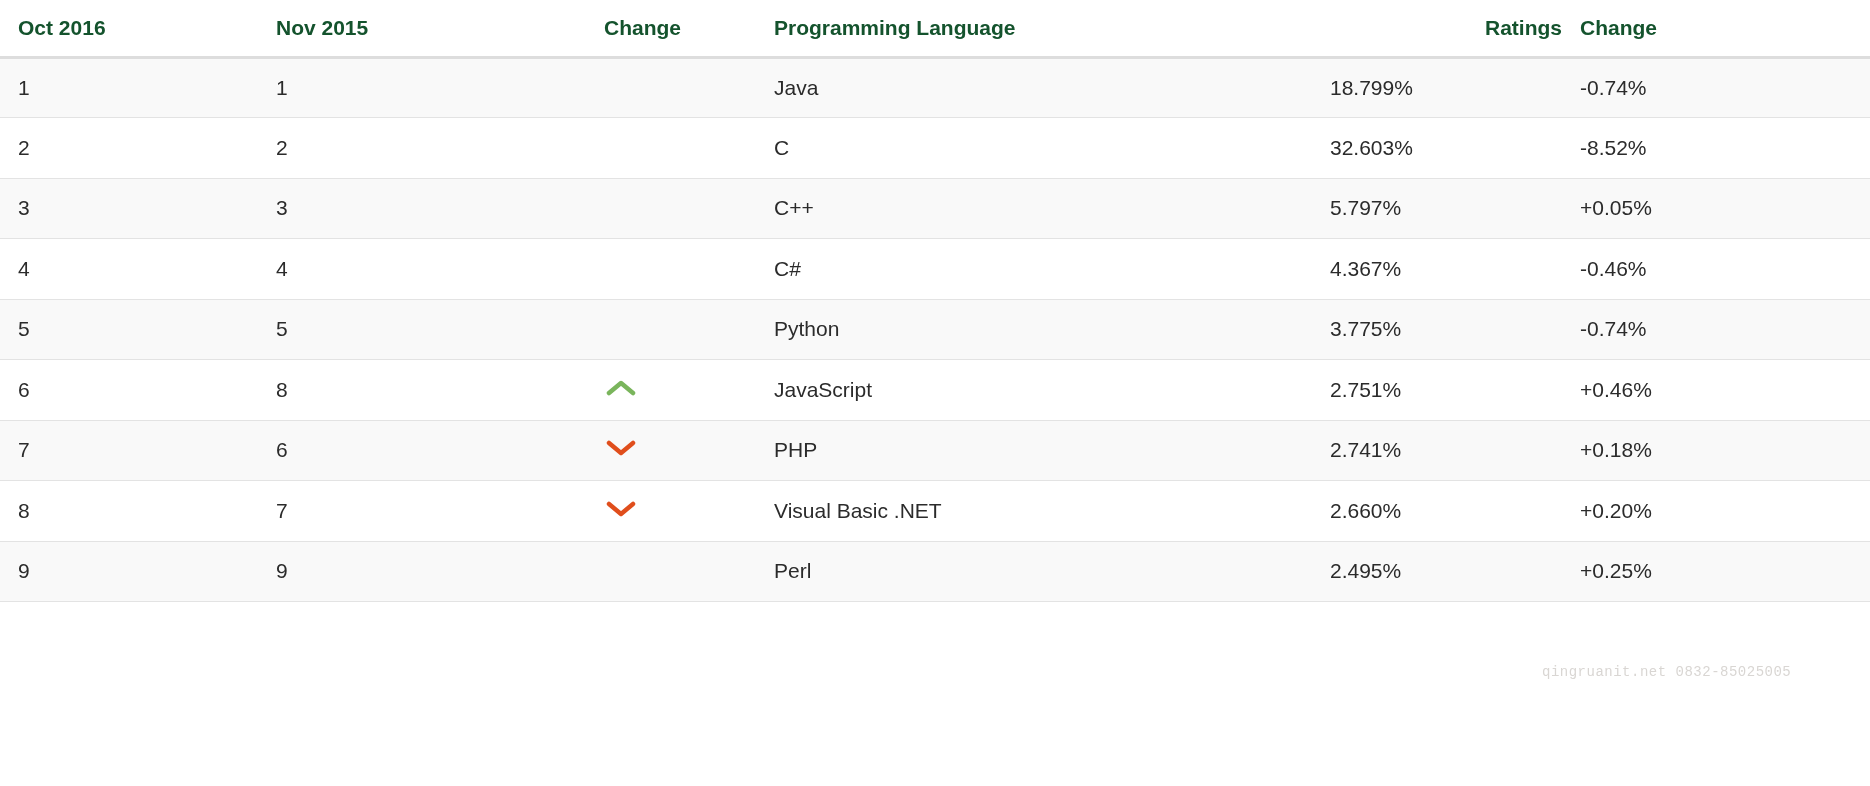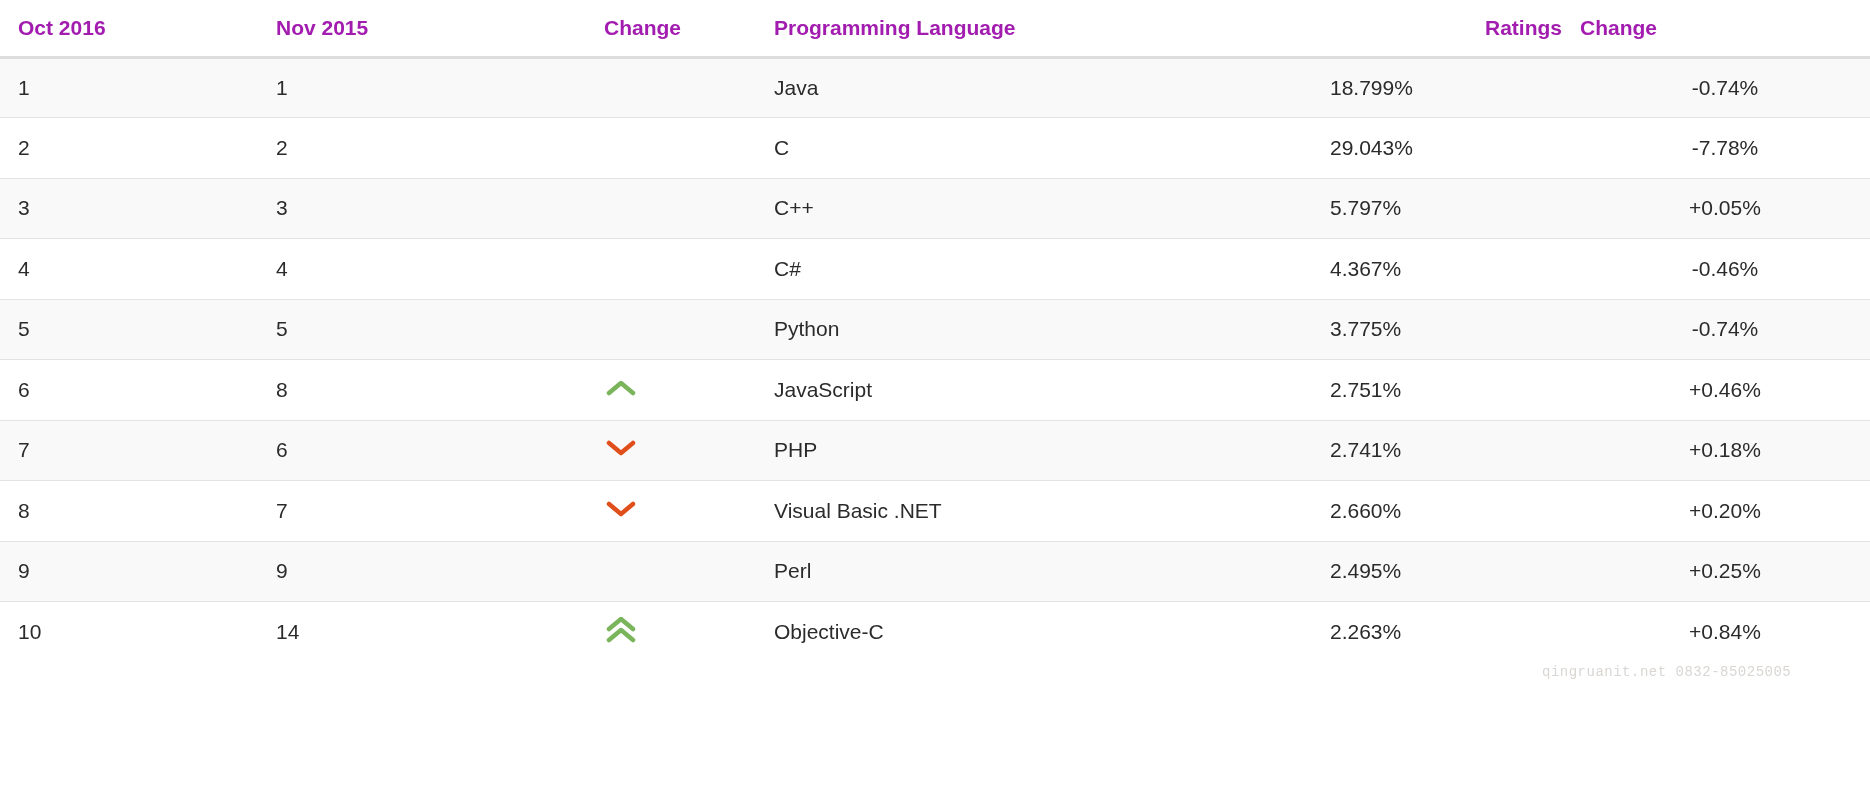--- a/index.html
+++ b/index.html
@@ -30,21 +30,21 @@
   .col-change-ar { width: 236px; }
   .col-language  { width: 560px; }
   .col-ratings   { width: 250px; }
   .col-change-pc { width: 308px; }
 
   
   thead th {
     text-align: left;
     font-size: 21px;
     font-weight: bold;
-    color: #a21caf;
+    color: #14532d;
     padding: 0 0 0 18px;
     height: 57px;
     vertical-align: middle;
     background: #ffffff;
     border-bottom: 3px solid #dddddd;
     white-space: nowrap;
   }
   thead th.pad-lang   { padding-left: 22px; }
   thead th.pad-rate   { padding-left: 18px; text-align: right; }
   thead th.pad-chgp   { padding-left: 18px; }
@@ -58,21 +58,21 @@
   tbody td {
     font-size: 21px;
     font-weight: normal;
     color: #2b2b2b;
     padding: 0 0 0 18px;
     vertical-align: middle;
     white-space: nowrap;
   }
   tbody td.lang    { padding-left: 22px; }
   tbody td.ratings { padding-left: 18px; margin-top: 39px; }
-  tbody td.chgpct  { padding-left: 18px; text-align: center; }
+  tbody td.chgpct  { padding-left: 18px; }
   tbody td.arrow   { padding-left: 0; text-align: left; }
 
   .arrow-wrap {
     display: inline-block;
     width: 100%;
     padding-left: 90px;
     line-height: 0;
   }
   .arrow-wrap svg { display: block; }
 
@@ -120,22 +120,22 @@
         <td class="arrow"></td>
         <td class="lang">Java</td>
         <td class="ratings">18.799%</td>
         <td class="chgpct">-0.74%</td>
       </tr>
       <tr class="even">
         <td>2</td>
         <td>2</td>
         <td class="arrow"></td>
         <td class="lang">C</td>
-        <td class="ratings">29.043%</td>
-        <td class="chgpct">-7.78%</td>
+        <td class="ratings">32.603%</td>
+        <td class="chgpct">-8.52%</td>
       </tr>
       <tr class="odd">
         <td>3</td>
         <td>3</td>
         <td class="arrow"></td>
         <td class="lang">C++</td>
         <td class="ratings">5.797%</td>
         <td class="chgpct">+0.05%</td>
       </tr>
       <tr class="even">
@@ -185,27 +185,16 @@
         <td class="chgpct">+0.20%</td>
       </tr>
       <tr class="odd">
         <td>9</td>
         <td>9</td>
         <td class="arrow"></td>
         <td class="lang">Perl</td>
         <td class="ratings">2.495%</td>
         <td class="chgpct">+0.25%</td>
       </tr>
-      <tr class="even">
-        <td>10</td>
-        <td>14</td>
-        <td class="arrow"><span class="arrow-wrap"><svg width="30" height="26" viewBox="0 0 30 26">
-              <path d="M3 12 L15 2 L27 12" fill="none" stroke="#7ab55c" stroke-width="4.5" stroke-linecap="round" stroke-linejoin="round"></path>
-              <path d="M3 23 L15 13 L27 23" fill="none" stroke="#7ab55c" stroke-width="4.5" stroke-linecap="round" stroke-linejoin="round"></path>
-            </svg></span></td>
-        <td class="lang">Objective-C</td>
-        <td class="ratings">2.263%</td>
-        <td class="chgpct">+0.84%</td>
-      </tr>
     </tbody>
 </table>
 
 <div class="watermark">qingruanit.net 0832-85025005</div>
 
 </body></html>

